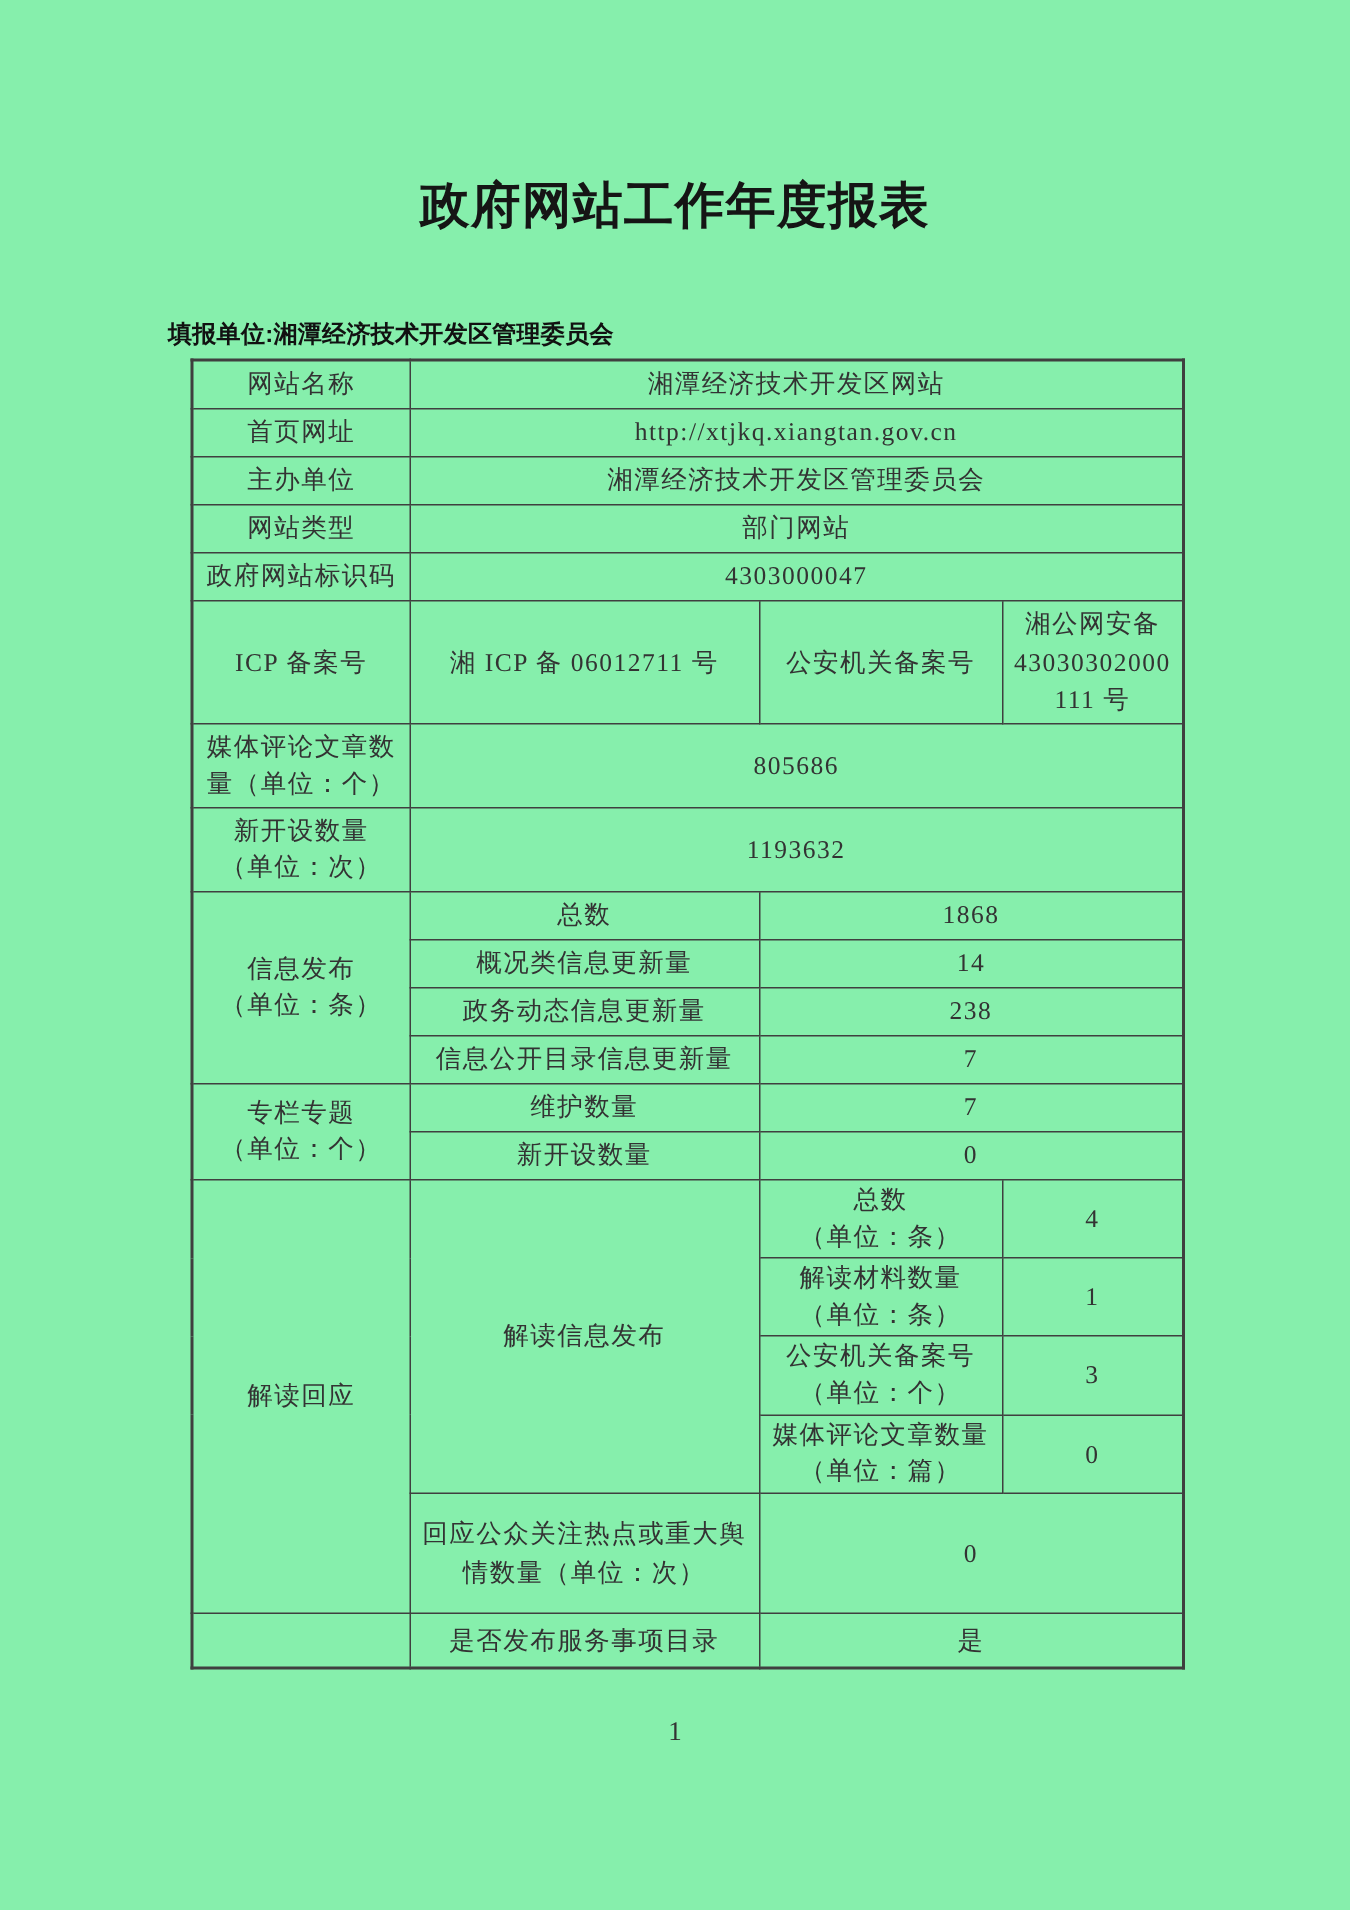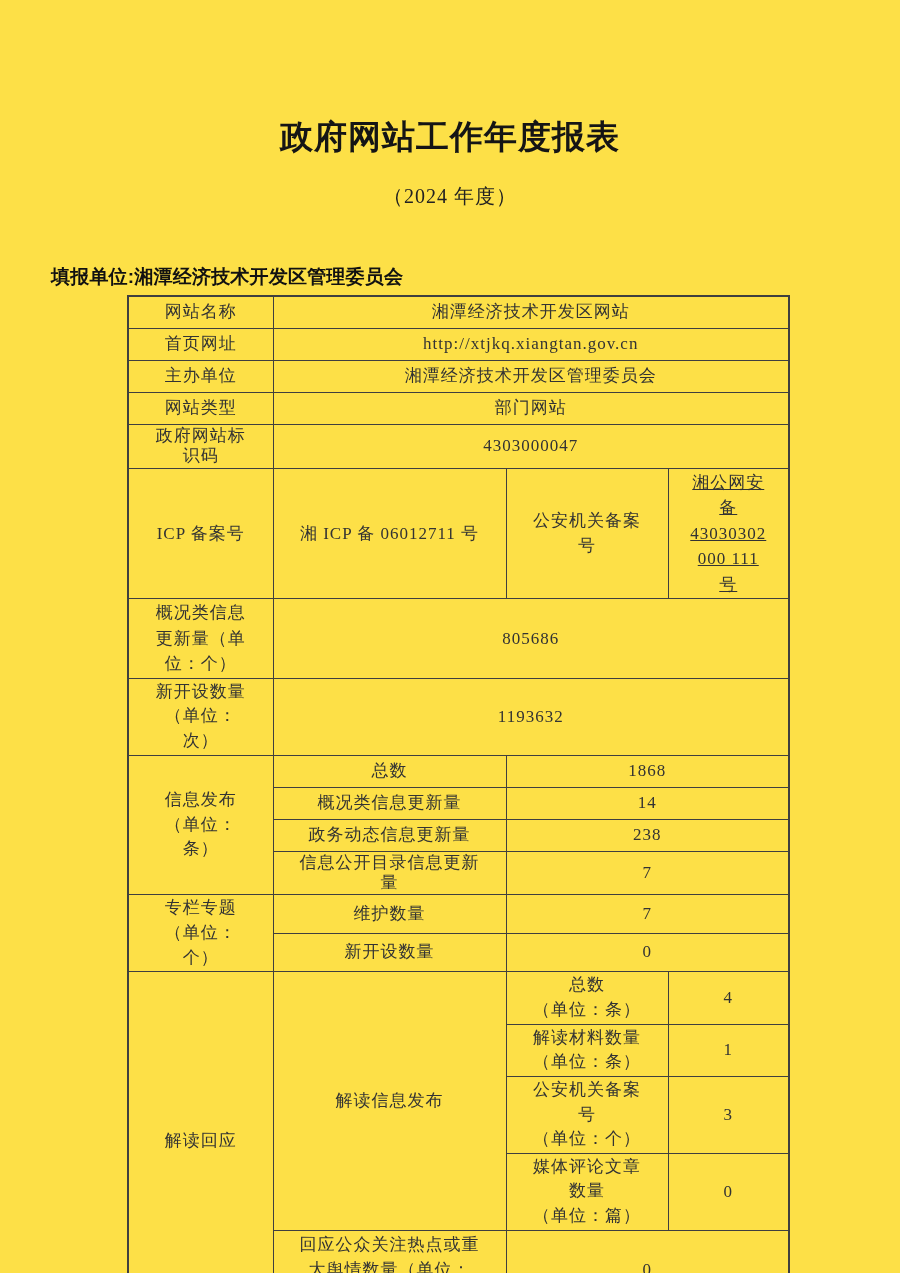--- a/index.html
+++ b/index.html
@@ -10,21 +10,21 @@
   body {
     width: 900px;
     height: 1273px;
     font-family: "Liberation Serif", "DejaVu Serif", serif;
     color: #333333;
   }
   .doc {
     position: relative;
     width: 900px;
     height: 1273px;
-    background: #fde047;
+    background: #86efac;
     overflow: hidden;
   }
   .doc-title {
     margin: 0;
     padding-top: 116px;
     text-align: center;
     font-family: "Liberation Sans", "DejaVu Sans", sans-serif;
     font-weight: bold;
     font-size: 33px;
     letter-spacing: 1px;
@@ -32,69 +32,68 @@
     line-height: 1.3;
   }
   .doc-subtitle {
     margin-top: 24px;
     text-align: center;
     font-size: 20px;
     letter-spacing: 1px;
     color: #222222;
   }
   .unit-line {
-    margin: 54px 0 5px 51px;
+    margin: 54px 0 5px 112px;
     font-family: "Liberation Sans", "DejaVu Sans", sans-serif;
     font-weight: bold;
-    font-size: 19px;
+    font-size: 16px;
     letter-spacing: 0.2px;
     color: #111111;
   }
   table.report {
     border-collapse: collapse;
     table-layout: fixed;
     margin-left: 127px;
     width: 661px;
     border: 2px solid #3f3f3f;
   }
   table.report td {
     border: 1px solid #3f3f3f;
     text-align: center;
     vertical-align: middle;
     font-size: 17px;
     letter-spacing: 1px;
     line-height: 1.5;
-    padding: 1px 18px;
+    padding: 1px 0;
     color: #333333;
     word-break: normal;
     overflow-wrap: break-word;
   }
   tr.h31 > td { height: 29px; line-height: 1.2; }
   tr.h81 > td { height: 79px; }
   tr.h55 > td { height: 53px; }
   tr.h51 > td { height: 49px; }
   tr.h79 > td { height: 77px; }
   tr.h35 > td { height: 33px; }
-  td.break-any { overflow-wrap: anywhere; line-height: 1.55; text-decoration: underline; }
+  td.break-any { overflow-wrap: anywhere; line-height: 1.55; }
   td.pad-wide { padding: 1px 26px; }
   .two-line span { display: block; line-height: 1.45; }
   .page-number {
     margin-top: 31px;
     text-align: center;
     font-size: 18px;
     color: #333333;
   }
 </style>
 </head>
 <body>
 
 <div class="doc">
 
   <h1 class="doc-title">政府网站工作年度报表</h1>
-  <div class="doc-subtitle">（2024 年度）</div>
   <div class="unit-line">填报单位:湘潭经济技术开发区管理委员会</div>
 
   <table class="report">
     <colgroup>
       <col style="width:145px">
       <col style="width:233px">
       <col style="width:162px">
       <col style="width:121px">
     </colgroup>
     <tbody>
@@ -118,21 +117,21 @@
         <td>政府网站标识码</td>
         <td colspan="3">4303000047</td>
       </tr>
       <tr class="h81">
         <td>ICP 备案号</td>
         <td>湘 ICP 备 06012711 号</td>
         <td>公安机关备案号</td>
         <td class="break-any">湘公网安备 43030302000 111 号</td>
       </tr>
       <tr class="h55">
-        <td>概况类信息更新量（单位：个）</td>
+        <td>媒体评论文章数量（单位：个）</td>
         <td colspan="3">805686</td>
       </tr>
       <tr class="h55">
         <td class="two-line">
           <span>新开设数量</span>
           <span>（单位：次）</span>
         </td>
         <td colspan="3">1193632</td>
       </tr>
       <tr class="h31">

